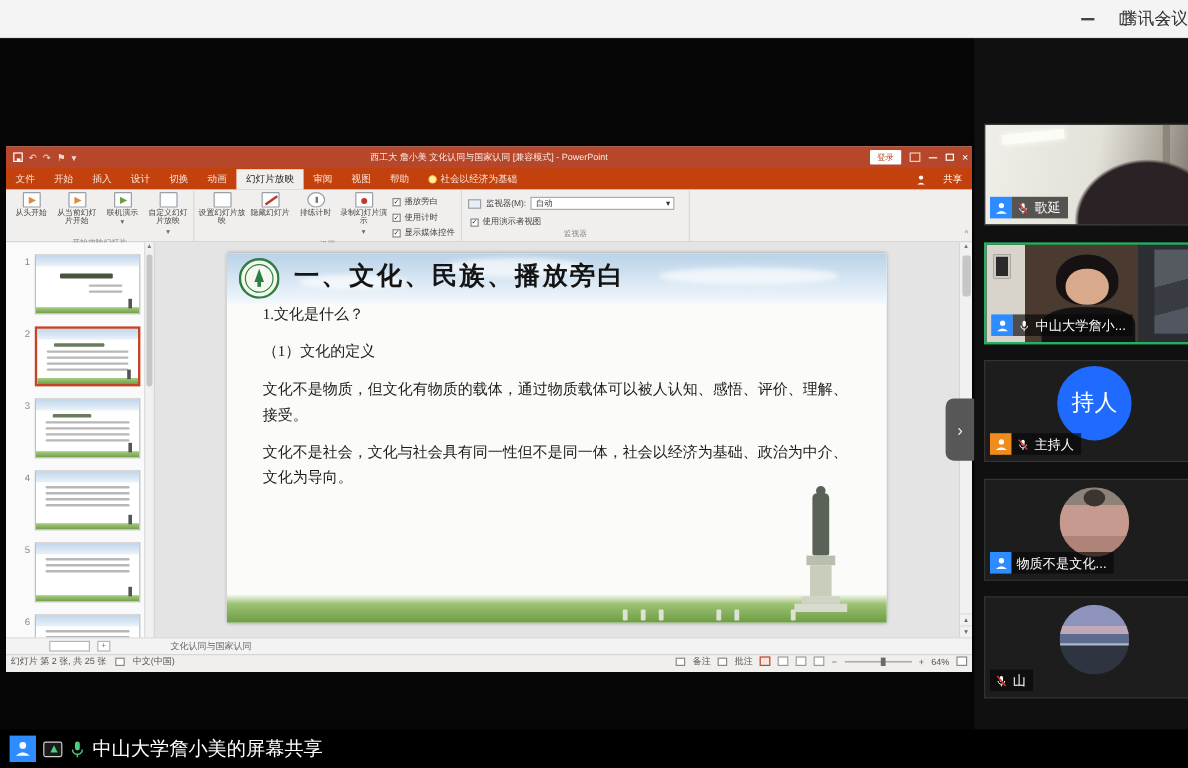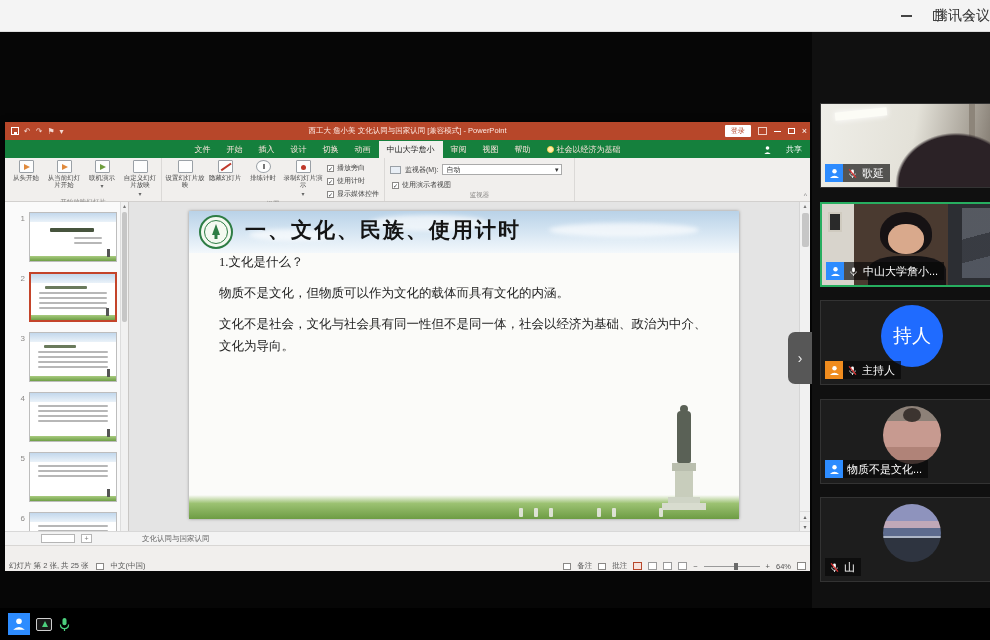--- a/index.html
+++ b/index.html
@@ -31,21 +31,21 @@
   .qat-save::after { content:""; position:absolute; left:1.5px; top:3.5px; width:3.5px; height:3px; background:#fff; }
   .qat-glyph { color:#f3d9d2; font-size:8px; }
   .ppt-title { position:absolute; left:0; right:0; text-align:center; font-size:7.5px; color:#fde9e3; }
   .ppt-tb-right { position:absolute; right:3px; top:0; height:18px; display:flex; align-items:center; gap:7px; }
   .login-chip { background:#fff; color:#b7472a; font-size:7px; padding:1px 6px; border-radius:1px; cursor:pointer; }
   .ribbon-opts { width:9px; height:8px; border:1px solid #f0cfc5; position:relative; }
   .ppt-min { width:7px; height:1px; background:#fff; }
   .ppt-rest { width:7px; height:6px; border:1px solid #fff; }
   .ppt-close { color:#fff; font-size:9px; line-height:1; }
 
-  .ppt-tabs { height:18px; background:#15803d; display:flex; align-items:flex-end; color:#fbe4dd; position:relative;justify-content:center; }
+  .ppt-tabs { height:18px; background:#c2410c; display:flex; align-items:flex-end; color:#fbe4dd; position:relative; }
   .ptab { padding:3px 8px 3px; font-size:8px; cursor:pointer; }
   .ptab.active { background:#f1efed; color:#222; }
   .tellme { display:flex; align-items:center; gap:3px; padding:3px 8px; font-size:8px; color:#fbe4dd; }
   .bulb { width:7px; height:7px; border-radius:50%; border:1px solid #ffd34d; background:#ffefb0; }
   .tab-share { position:absolute; right:8px; bottom:3px; display:flex; gap:15px; align-items:center; font-size:8px; color:#fff; }
 
   .ribbon { height:44px; background:#f1efed; border-bottom:1px solid #d2d0ce; display:flex; position:relative; }
   .rgroup { position:relative; display:flex; flex-direction:column; border-right:1px solid #dbd9d7; padding:2px 3px 0; }
   .g-body { flex:1; display:flex; align-items:flex-start; gap:2px; }
   .g-label { text-align:center; font-size:6.5px; color:#8a8886; padding:1px 0 1px; }
@@ -109,21 +109,21 @@
   .canvas-scroll { width:11px; background:#f1f1f1; border-left:1px solid #d5d5d5; position:relative; }
   .cs-thumb { position:absolute; top:11px; left:1.5px; width:7px; height:34px; background:#c6c6c6; border-radius:2px; cursor:pointer; }
   .cs-nav { position:absolute; bottom:0; left:0; right:0; text-align:center; font-size:6px; color:#666; }
   .cs-nav div { height:10px; line-height:10px; cursor:pointer; border-top:1px solid #ddd; }
 
   .notes-bar { height:14px; background:#f3f3f3; border-top:1px solid #d8d8d8; display:flex; align-items:center; gap:6px; padding-left:36px; }
   .mini-slide { width:34px; height:9px; border:1px solid #b5b5b5; background:#fff; }
   .mini-add { width:11px; height:9px; border:1px solid #b5b5b5; background:#fff; font-size:7px; line-height:8px; text-align:center; color:#777; }
   .notes-text { font-size:7.5px; color:#666; margin-left:44px; }
 
-  .statusbar { height:26px; background:#f1efed; border-top:1px solid #d8d6d4; display:flex; align-items:flex-end; font-size:7.5px; color:#555; padding:0 4px; position:relative; }
+  .statusbar { height:15px; background:#f1efed; border-top:1px solid #d8d6d4; display:flex; align-items:flex-start; font-size:7.5px; color:#555; padding:0 4px; position:relative; }
   .sb-left { display:flex; gap:7px; align-items:center; }
   .sb-right { position:absolute; right:4px; display:flex; gap:6px; align-items:center; }
   .sb-ic { width:8px; height:7px; border:1px solid #8a8886; background:#fff; }
   .view-ic { width:9px; height:8px; border:1px solid #9a9a9a; background:#fff; cursor:pointer; }
   .view-ic.active { border-color:#b7472a; background:#f8e3dd; }
   .zoom-track { width:56px; height:1px; background:#9a9a9a; position:relative; cursor:pointer; }
   .zoom-thumb { position:absolute; left:30px; top:-3px; width:4px; height:7px; background:#6a6a6a; }
   .fit-ic { width:9px; height:8px; border:1px solid #8a8886; background:#fff; cursor:pointer; }
 
   
@@ -212,21 +212,21 @@
           </div>
         </div>
 
         <div class="ppt-tabs">
           <div class="ptab">文件</div>
           <div class="ptab">开始</div>
           <div class="ptab">插入</div>
           <div class="ptab">设计</div>
           <div class="ptab">切换</div>
           <div class="ptab">动画</div>
-          <div class="ptab active">中山大学詹小</div>
+          <div class="ptab active">幻灯片放映</div>
           <div class="ptab">审阅</div>
           <div class="ptab">视图</div>
           <div class="ptab">帮助</div>
           <div class="tellme">
             <span class="bulb"></span>
             <span>社会以经济为基础</span>
           </div>
           <div class="tab-share">
             <svg width="7" height="8" viewBox="0 0 7 8">
                 <circle cx="3.5" cy="2" r="1.8" fill="#fff"></circle>
@@ -402,24 +402,25 @@
                 <div class="cloud" style="left:180px;top:4px;width:120px;height:16px"></div>
                 <div class="cloud" style="left:360px;top:12px;width:150px;height:14px"></div>
                 <div class="cloud" style="left:60px;top:18px;width:90px;height:12px"></div>
               </div>
               <svg class="slide-logo" viewBox="0 0 34 34">
                 <circle cx="17" cy="17" r="16" fill="#f4f9f0" stroke="#2e7d44" stroke-width="2"></circle>
                 <circle cx="17" cy="17" r="11.5" fill="none" stroke="#2e7d44" stroke-width="1"></circle>
                 <path d="M17 9 L13 20 H21 Z" fill="#2e7d44"></path>
                 <rect x="15.5" y="19" width="3" height="5" fill="#2e7d44"></rect>
               </svg>
-              <div class="slide-title">一、文化、民族、使用计时</div>
+              <div class="slide-title">一、文化、民族、播放旁白</div>
               <div class="slide-bodytext">
                 <p>1.文化是什么？</p>
-                <p>物质不是文化，但物质可以作为文化的载体而具有文化的内涵。</p>
+                <p>（1）文化的定义</p>
+                <p>文化不是物质，但文化有物质的载体，通过物质载体可以被人认知、感悟、评价、理解、接受。</p>
                 <p>文化不是社会，文化与社会具有同一性但不是同一体，社会以经济为基础、政治为中介、文化为导向。</p>
               </div>
               <div class="grass">
                 <div class="fence" style="left:330px"></div>
                   <div class="fence" style="left:345px"></div>
                 <div class="fence" style="left:360px"></div>
                   <div class="fence" style="left:408px"></div>
                 <div class="fence" style="left:423px"></div>
                   <div class="fence" style="left:470px"></div>
               </div>
@@ -599,14 +600,15 @@
           <circle cx="6" cy="3.6" r="2.4" fill="#fff"></circle>
           <path d="M1 11 Q6 6 11 11 Z" fill="#fff"></path>
         </svg>
     </div>
     <div class="bb-share-ic"></div>
     <svg width="13" height="15" viewBox="0 0 16 18">
         <rect x="5.5" y="1" width="5" height="9" rx="2.5" fill="#4cd07d"></rect>
         <path d="M3 9c0 3 2.2 5 5 5s5-2 5-5" stroke="#4cd07d" stroke-width="1.5" fill="none"></path>
         <line x1="8" y1="14" x2="8" y2="17" stroke="#4cd07d" stroke-width="1.5"></line>
       </svg>
+    <div class="bb-text">中山大学詹小美的屏幕共享</div>
   </div>
 </div>
 
 </body></html>

